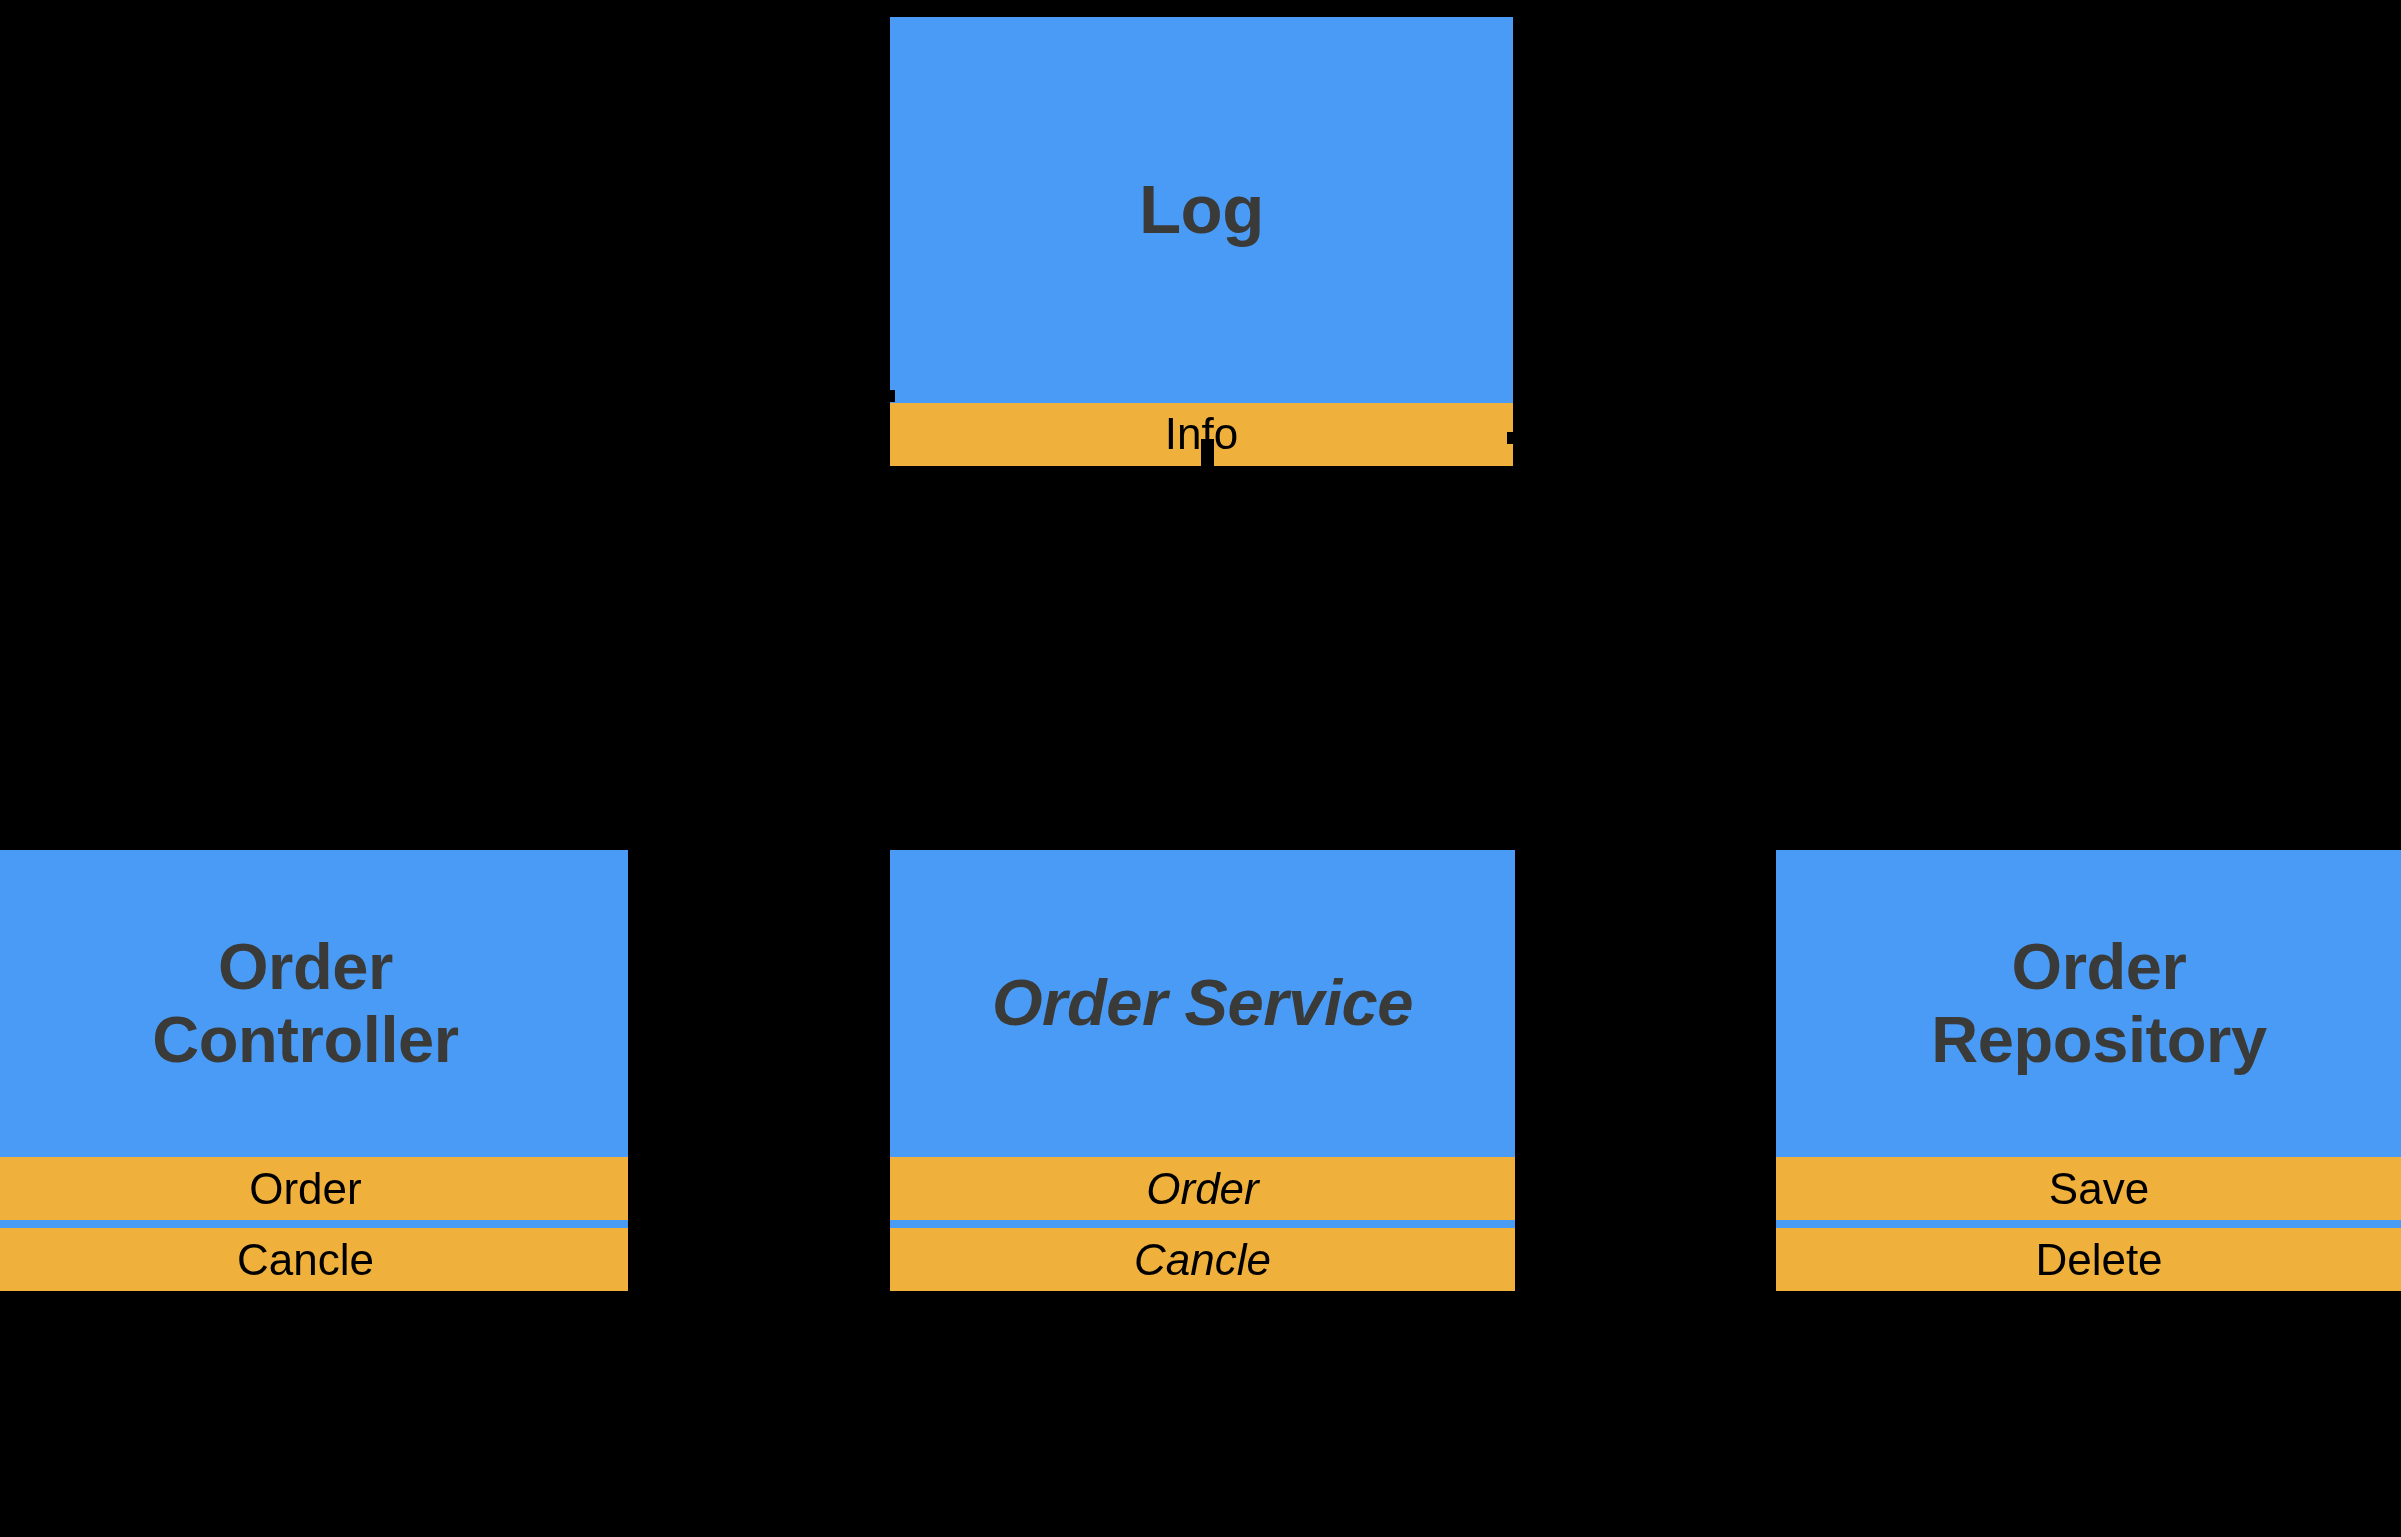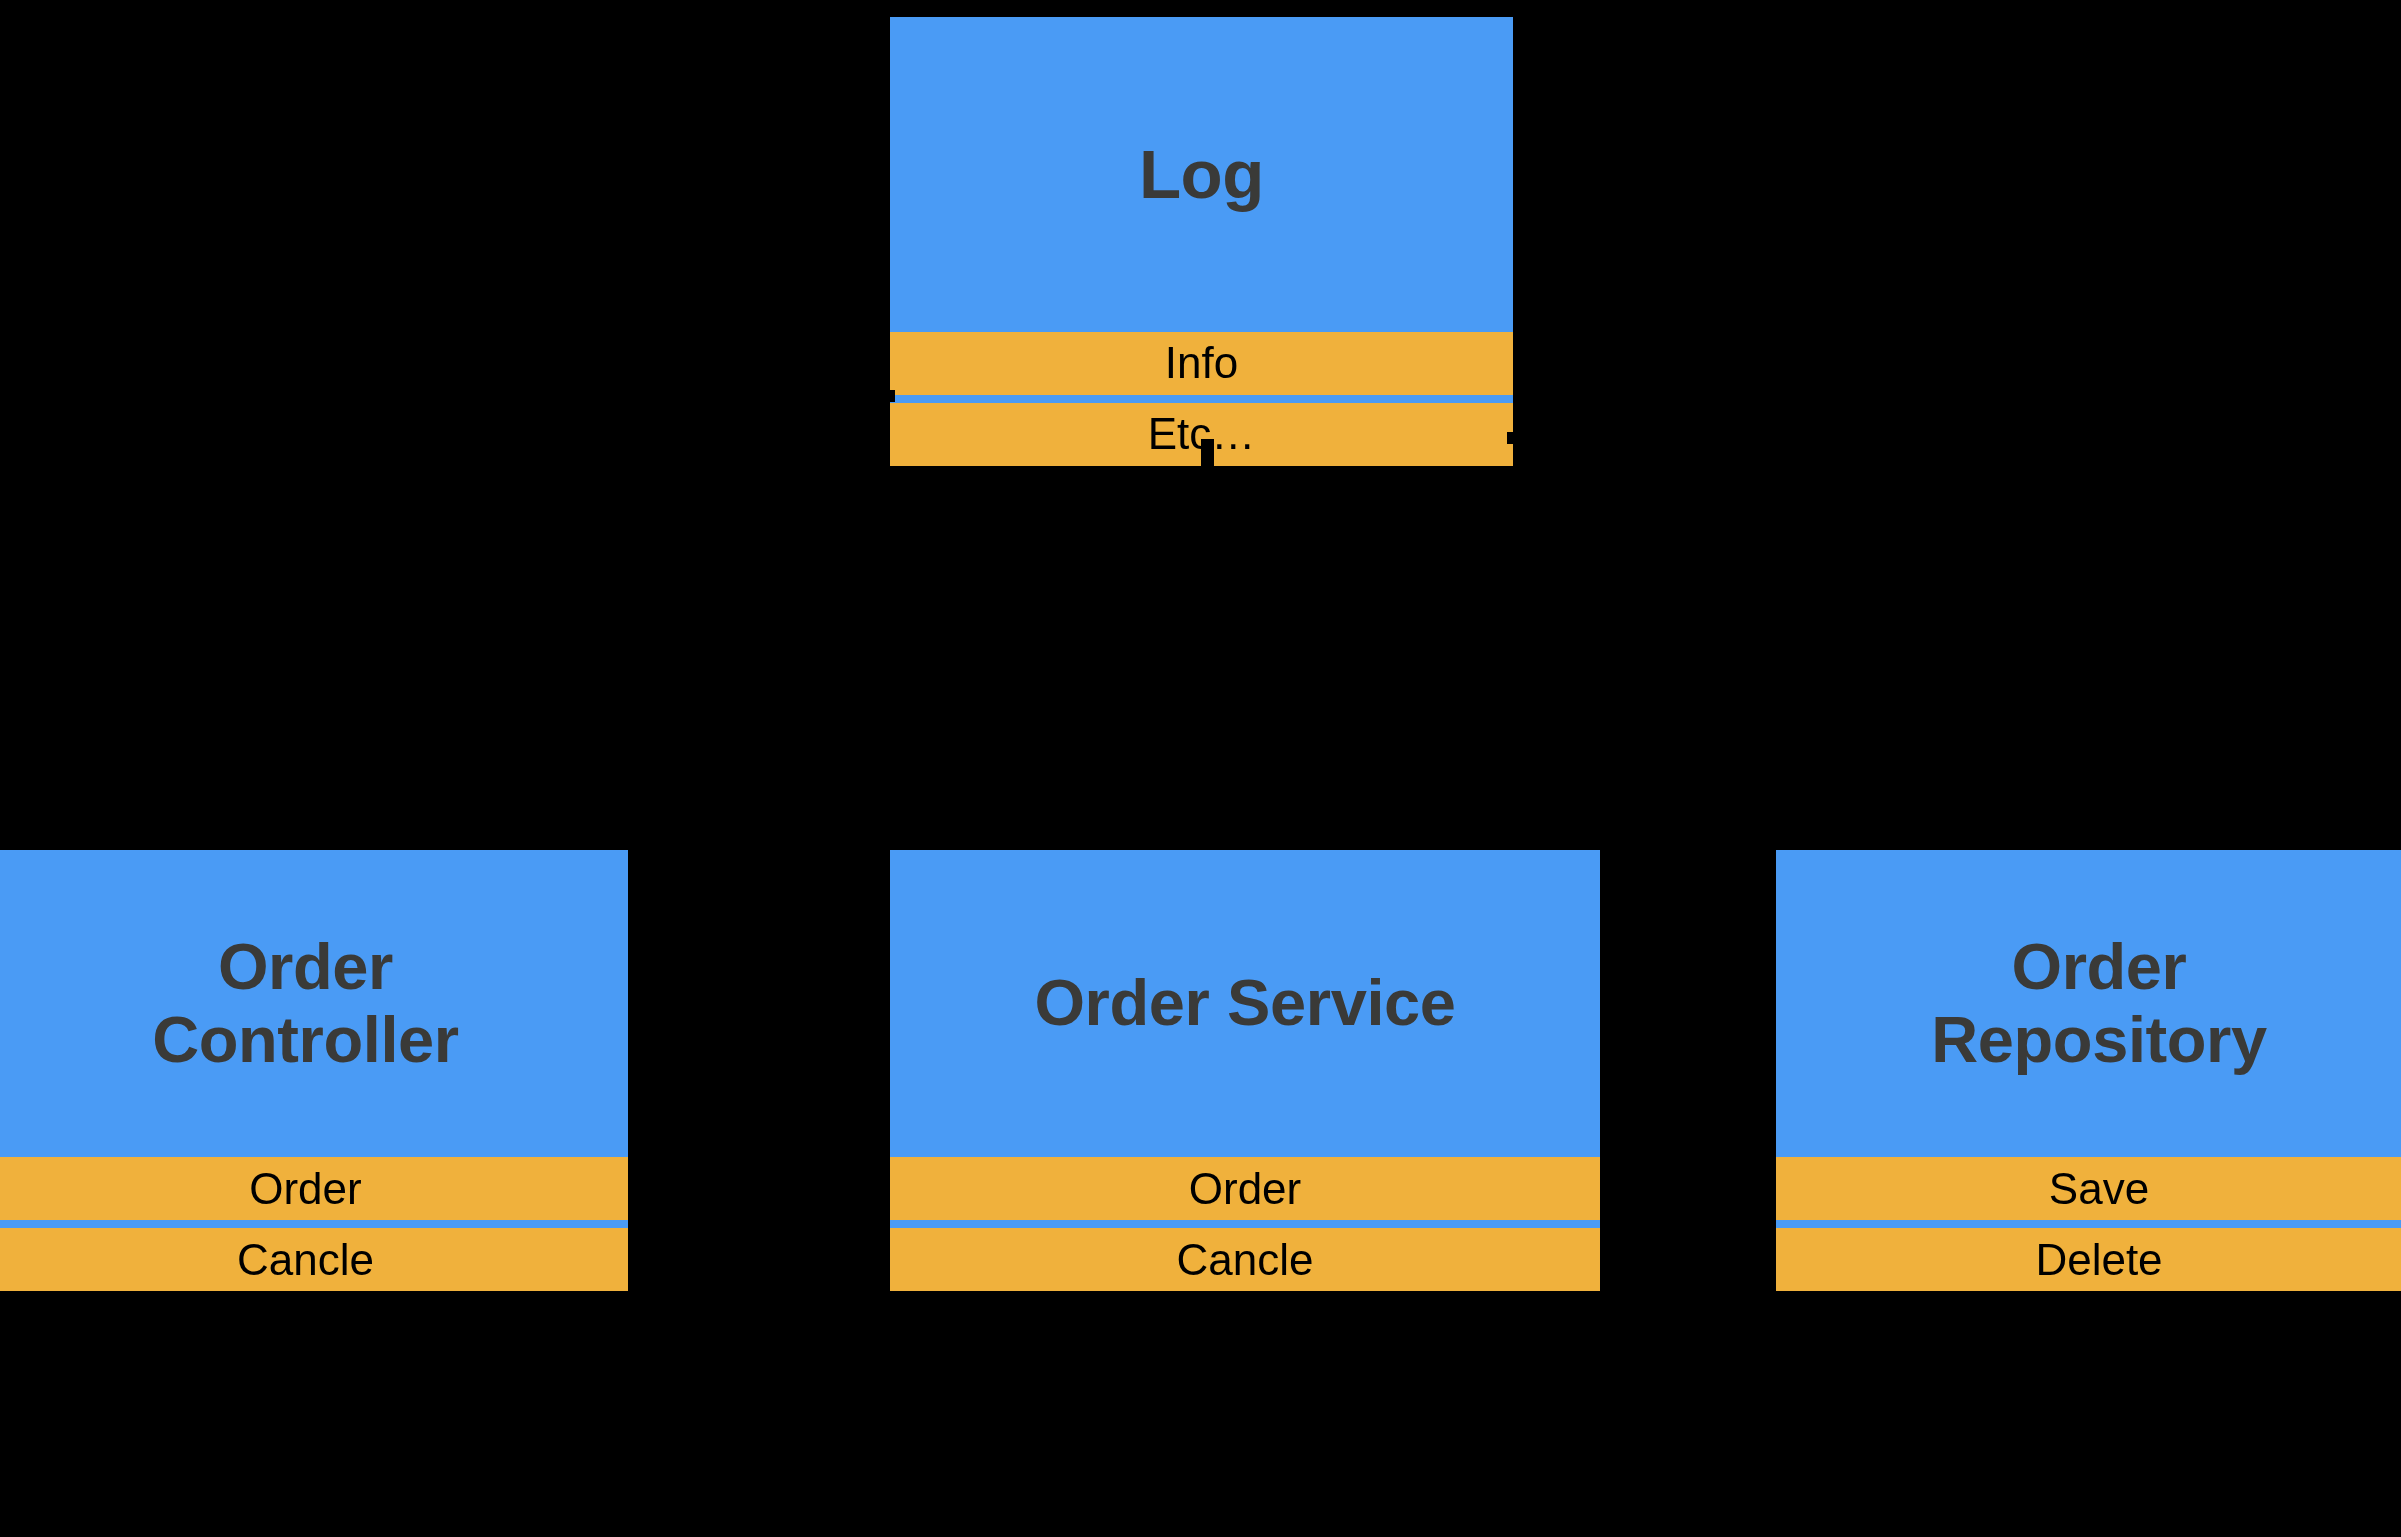--- a/index.html
+++ b/index.html
@@ -82,22 +82,23 @@
     top: 850px;
     width: 646px;
     height: 441px;
   }
   #order-controller-class .uml-title { font-size: 65px; }
   #order-controller-class .uml-member { height: 63px; font-size: 44px; }
 
   #order-service-class {
     left: 890px;
     top: 850px;
-    width: 710px;
+    width: 625px;
     height: 441px;
+    font-style: italic;
   }
   #order-service-class .uml-title { font-size: 65px; }
   #order-service-class .uml-member { height: 63px; font-size: 44px; }
 
   #order-repository-class {
     left: 1776px;
     top: 850px;
     width: 646px;
     height: 441px;
   }
@@ -130,21 +131,20 @@
 </style>
 </head>
 <body>
 
 <div id="canvas">
 
   <div class="uml-class" id="log-class">
     <div class="uml-title">Log</div>
     <div class="uml-members">
       <div class="uml-member">Info</div>
-      <div class="uml-member">Etc…</div>
     </div>
   </div>
 
   <div class="uml-class" id="order-controller-class">
     <div class="uml-title">Order
 Controller</div>
     <div class="uml-members">
       <div class="uml-member">Order</div>
       <div class="uml-member">Cancle</div>
     </div>

